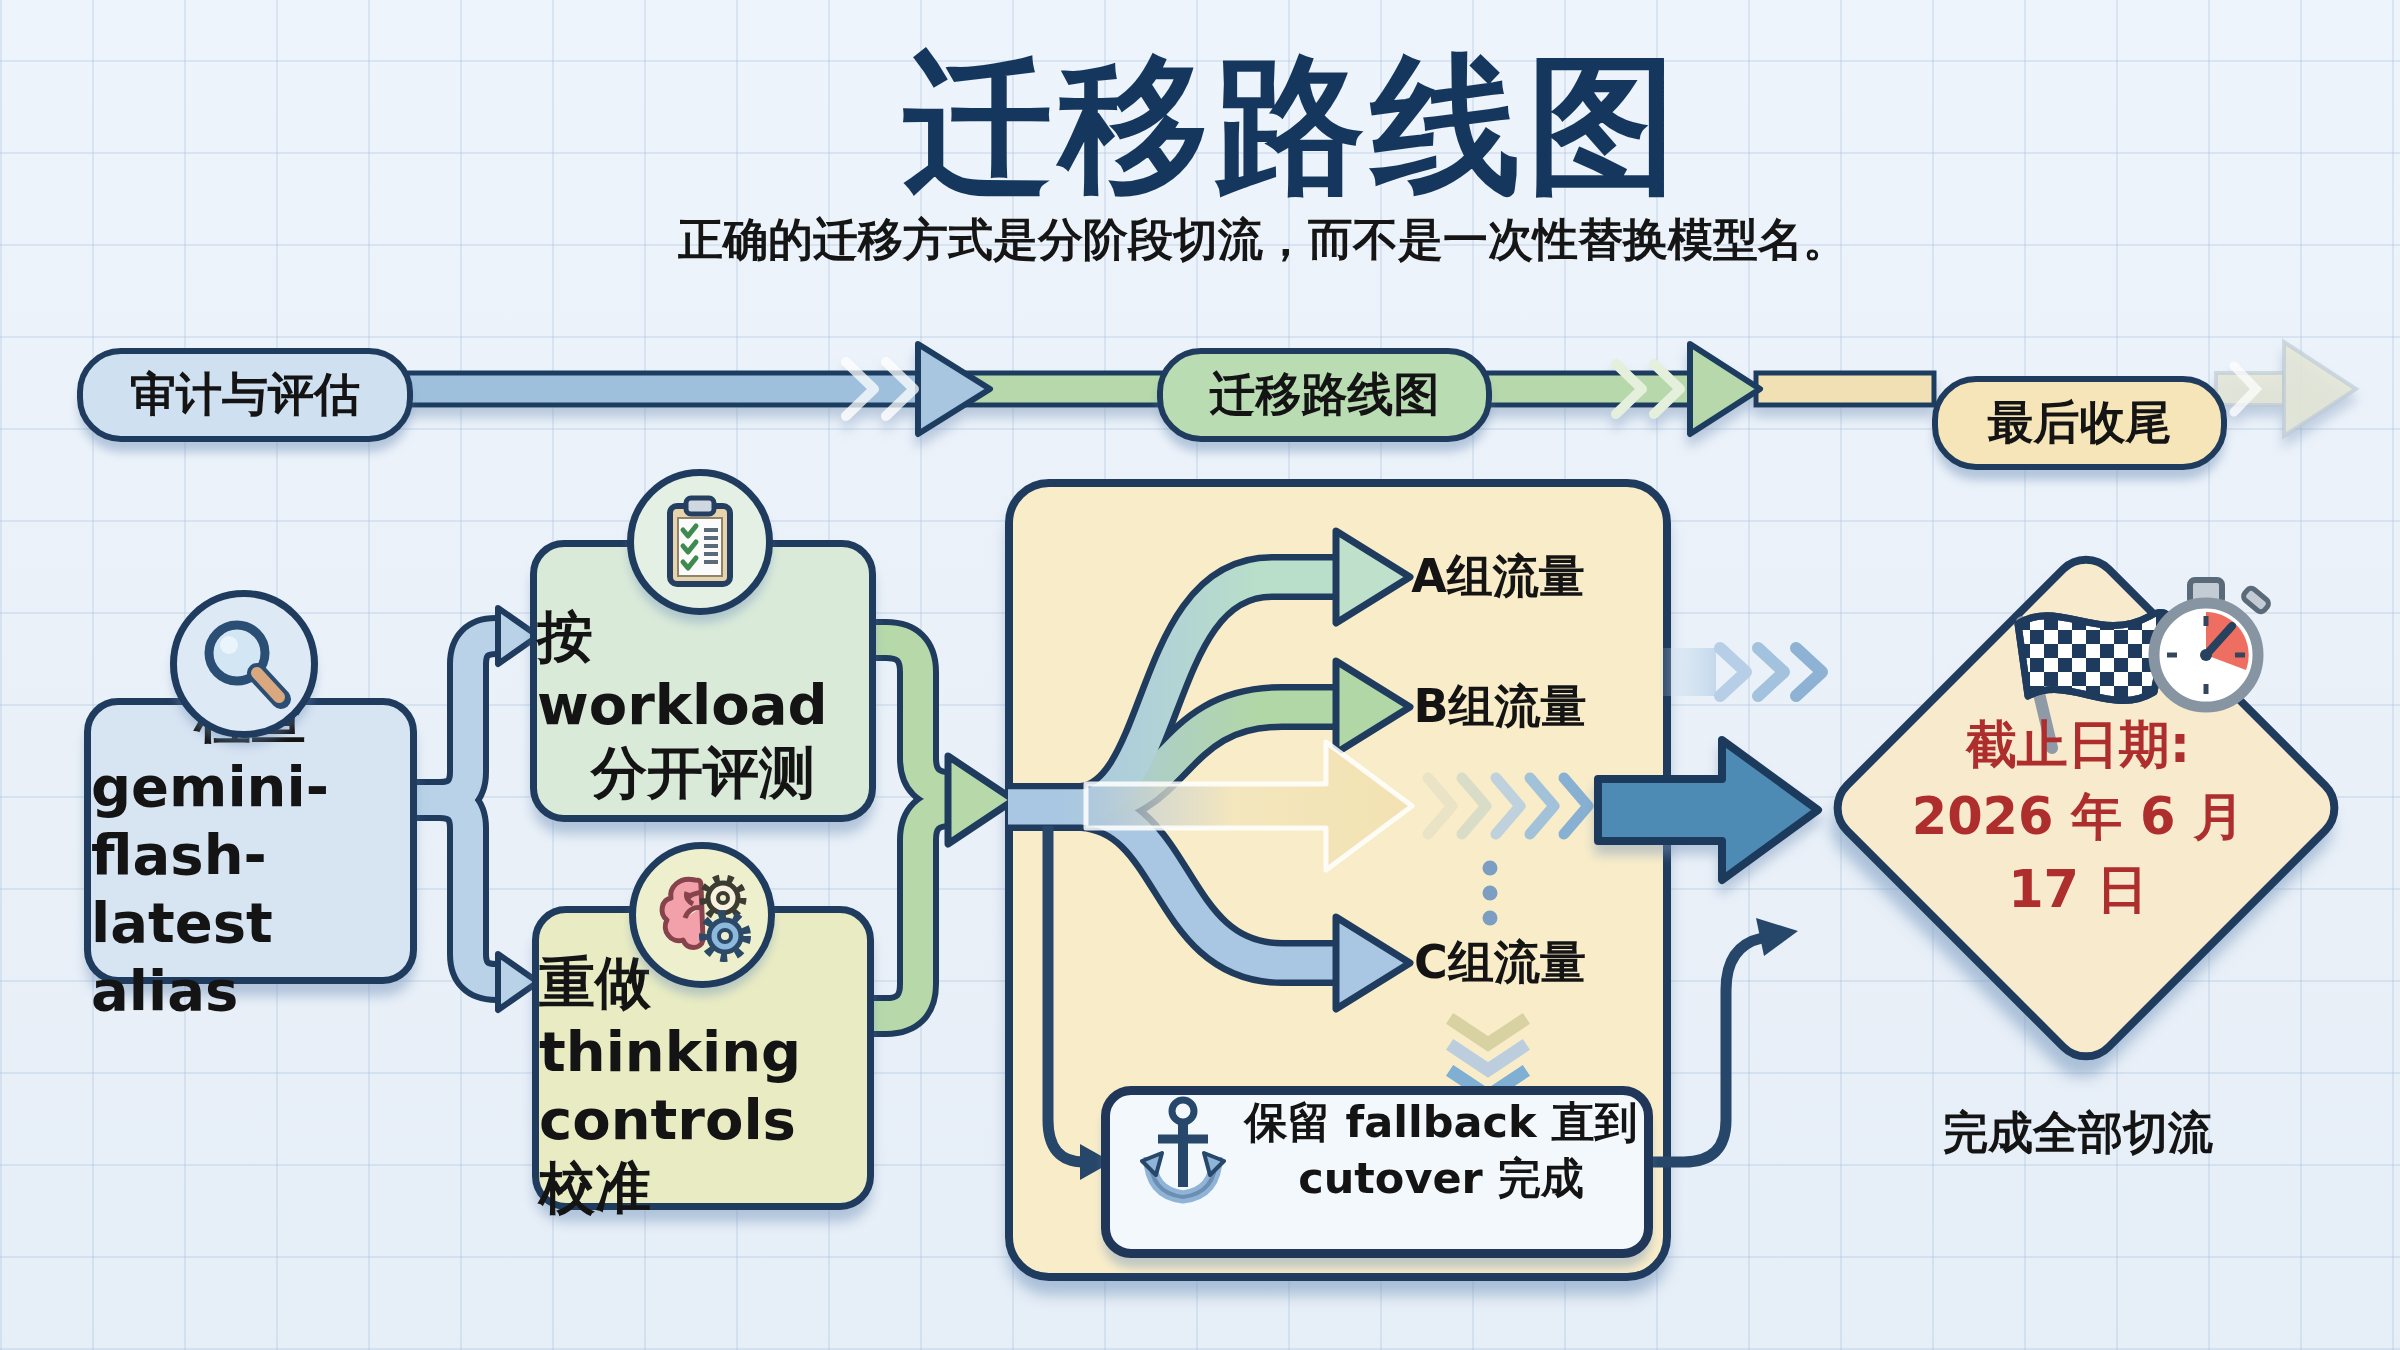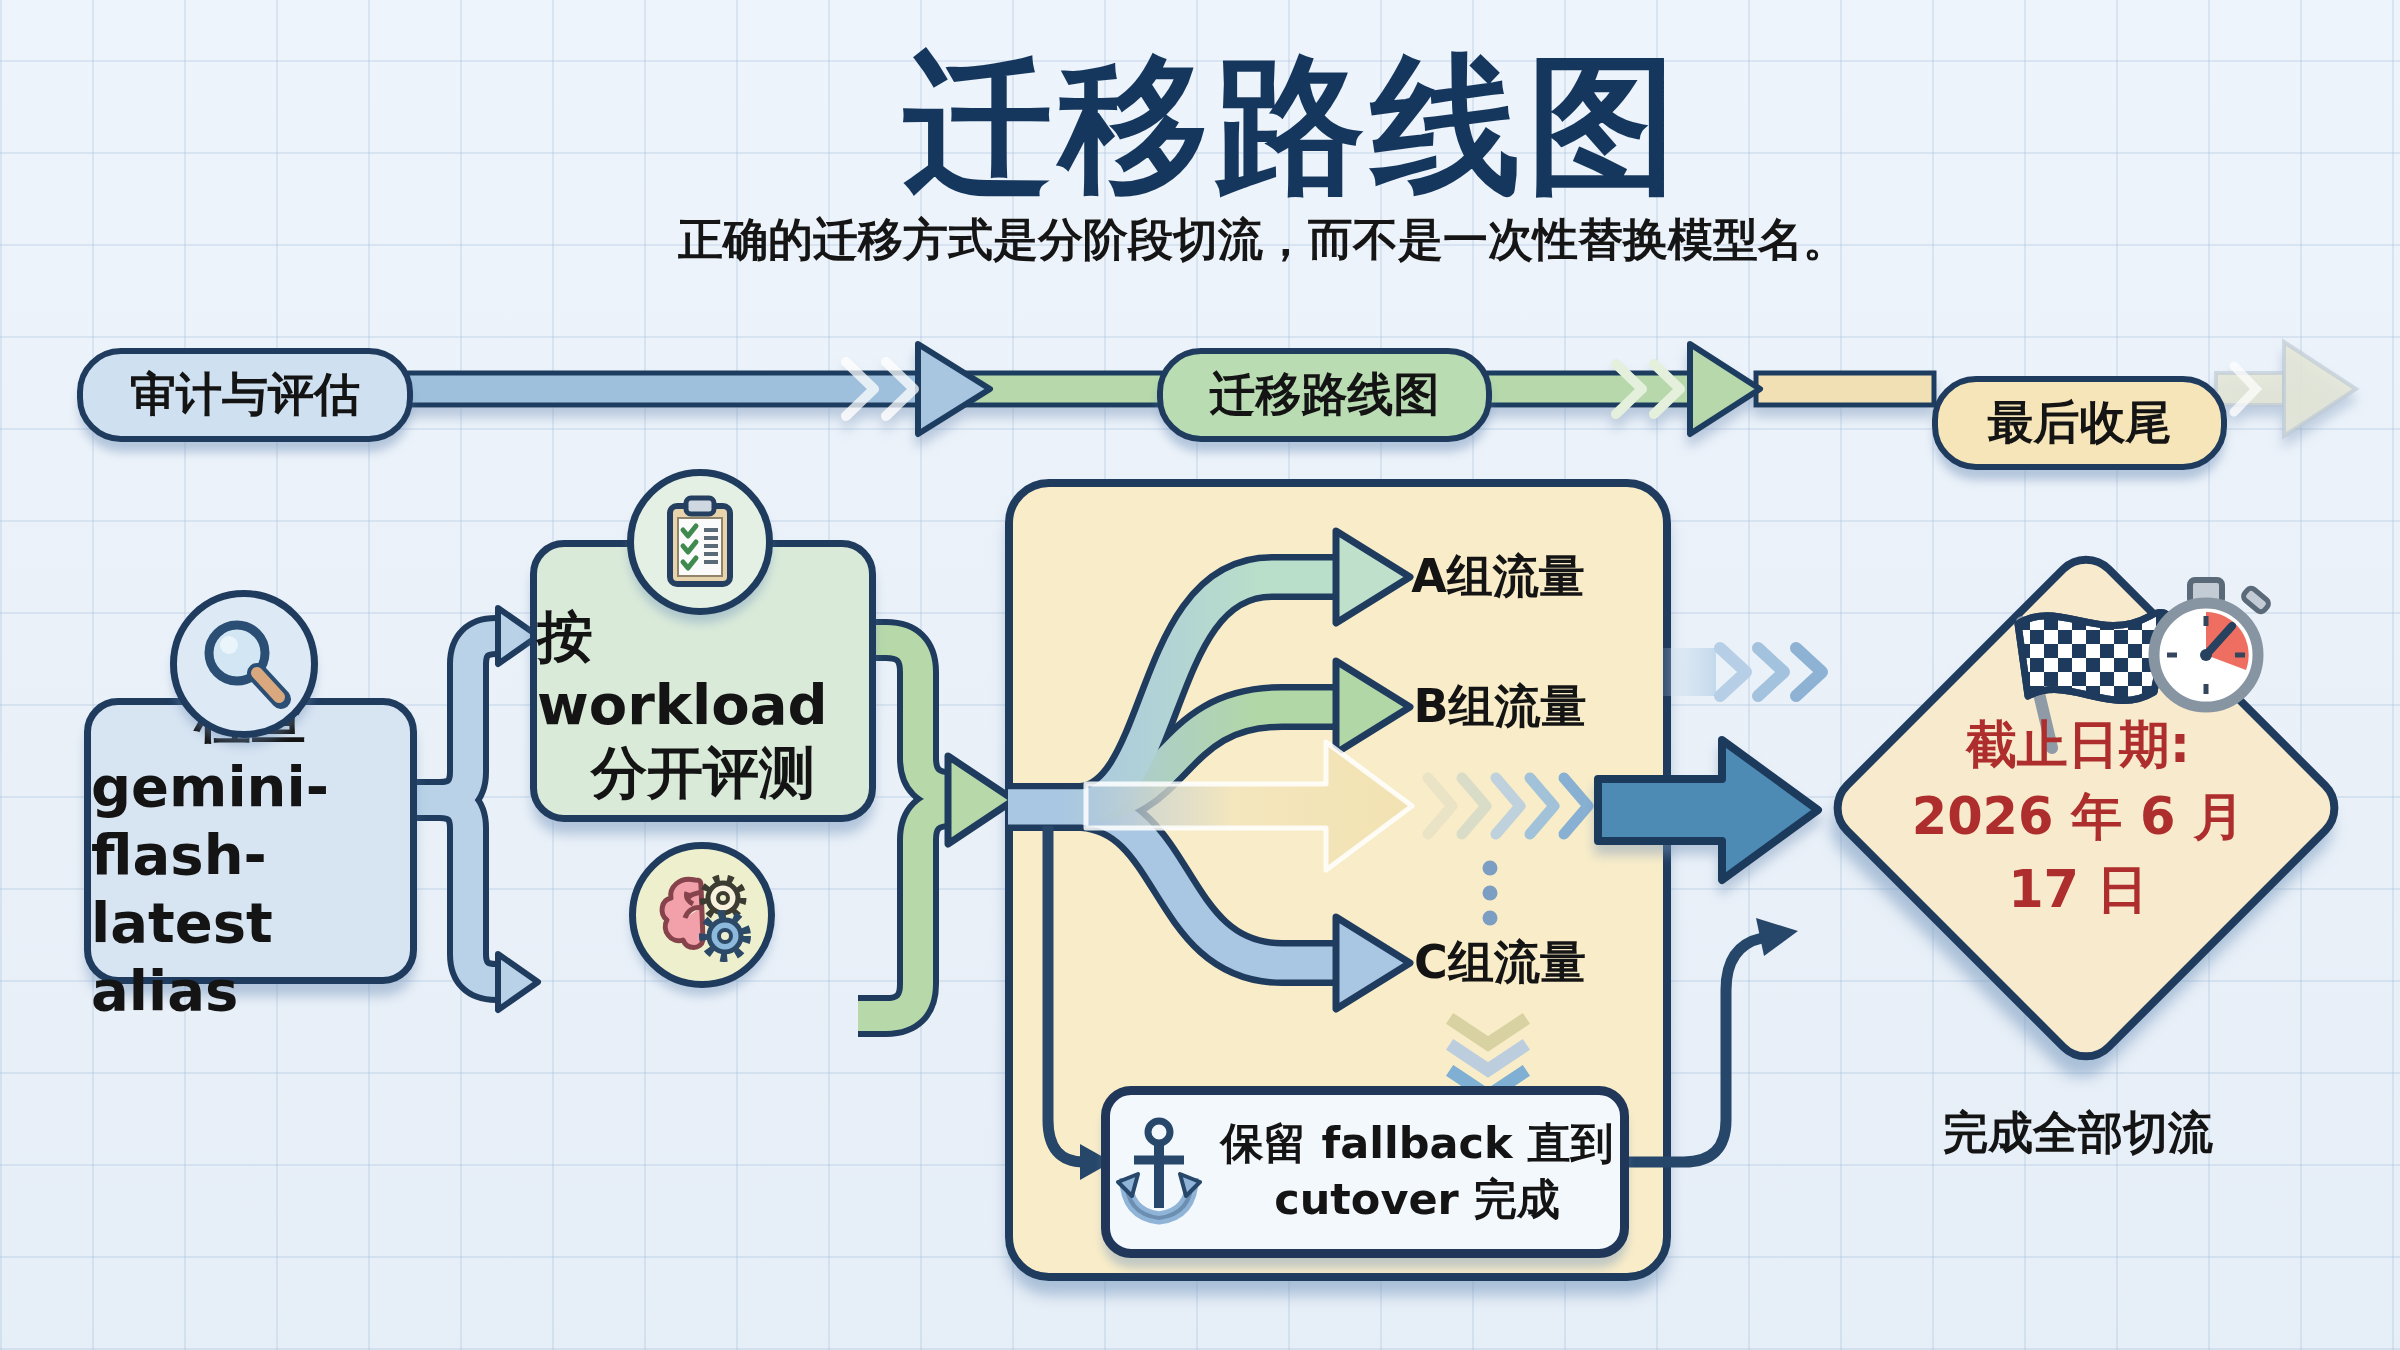--- a/index.html
+++ b/index.html
@@ -31,22 +31,22 @@
   #container-box{left:1005px;top:479px;width:650px;height:786px;background:#f9edc9;
         border:8px solid #1f3c5f;border-radius:44px;z-index:5;
         box-shadow:0 16px 14px -2px rgba(110,145,185,.5);}
   #diamond{left:1897px;top:619px;width:362px;height:362px;background:#f8ebcd;
         border:8px solid #1f3c5f;border-radius:36px;transform:rotate(45deg);z-index:5;
         box-shadow:10px 16px 14px -2px rgba(110,145,185,.5);}
   #connector-layer{left:0;top:0;z-index:20;}
   .grouplabel{font-size:46px;font-weight:800;color:#141414;white-space:nowrap;z-index:30;}
   #fallback-box{left:1101px;top:1086px;width:510px;height:154px;background:#f3f8fc;
         border:9px solid #20375a;border-radius:30px;z-index:30;
-        display:flex;align-items:center;justify-content:center;gap:18px;
-        box-shadow:0 12px 10px -2px rgba(110,145,185,.4);}
+        display:flex;justify-content:center;gap:18px;
+        box-shadow:0 12px 10px -2px rgba(110,145,185,.4);padding-left:24px;}
   #fallback-text{font-size:43px;font-weight:800;color:#141414;line-height:1.3;text-align:center;}
   #deadline-text{left:2078px;top:818px;font-size:51px;font-weight:800;color:#ae2e2e;
         line-height:1.42;white-space:nowrap;z-index:30;}
   #deadline-caption{left:2078px;top:1122px;font-size:45px;font-weight:800;color:#141414;
         white-space:nowrap;z-index:30;margin-top:11px;}
 </style>
 </head>
 <body>
 
 <div id="canvas">
@@ -211,20 +211,24 @@
   <div class="abs badge" style="left:627px;top:469px;width:132px;height:132px;background:#e4f0e4;">
     <svg width="104" height="104" viewBox="0 0 104 104">
       <rect x="22" y="16" width="60" height="78" rx="7" fill="#e7d3ac" stroke="#243f5f" stroke-width="6"></rect>
       <rect x="38" y="8" width="28" height="16" rx="5" fill="#cfd8e0" stroke="#243f5f" stroke-width="5"></rect>
       <rect x="30" y="28" width="44" height="58" fill="#fbfbfb" stroke="#90846a" stroke-width="2"></rect>
       <path d="M35 40 l5 6 8-10 M35 56 l5 6 8-10 M35 72 l5 6 8-10" fill="none" stroke="#3f8a4f" stroke-width="5" stroke-linecap="round" stroke-linejoin="round"></path>
       <path d="M56 40 h14 M56 48 h14 M56 56 h14 M56 64 h14 M56 72 h14" stroke="#5b6a77" stroke-width="4"></path>
     </svg>
   </div>
 
+  <div class="abs nodebox" style="left:532px;top:906px;width:328px;height:234px;background:#e9ecc3;padding-top:56px;">
+    <div>重做 thinking</div>
+    <div>controls 校准</div>
+  </div>
   <div class="abs badge" style="left:629px;top:842px;width:132px;height:132px;background:#eef0cd;">
     <svg width="106" height="106" viewBox="0 0 106 106">
       <path d="M46 18 C30 14 20 26 22 36 C12 38 10 52 18 58 C12 68 22 82 34 78 C38 88 52 88 54 78 L52 24 C52 18 50 18 46 18 Z
                M52 30 c-6 2 -12 2 -14 8 M52 46 c-8 -2 -14 4 -16 10 M38 30 c-2 6 2 10 6 12" fill="#f2a1aa" stroke="#86434c" stroke-width="5" stroke-linejoin="round" fill-rule="evenodd"></path>
       <circle cx="74" cy="36" r="15" fill="#f7f1dd" stroke="#3c3c32" stroke-width="5"></circle>
       <circle cx="74" cy="36" r="20" fill="none" stroke="#3c3c32" stroke-width="7" stroke-dasharray="6 8"></circle>
       <circle cx="74" cy="36" r="5" fill="#eef0cd" stroke="#3c3c32" stroke-width="4"></circle>
       <circle cx="76" cy="74" r="16" fill="#8cb9dc" stroke="#2c4a68" stroke-width="5"></circle>
       <circle cx="76" cy="74" r="22" fill="none" stroke="#2c4a68" stroke-width="8" stroke-dasharray="7 9"></circle>
       <circle cx="76" cy="74" r="6" fill="#eef0cd" stroke="#2c4a68" stroke-width="4"></circle>

